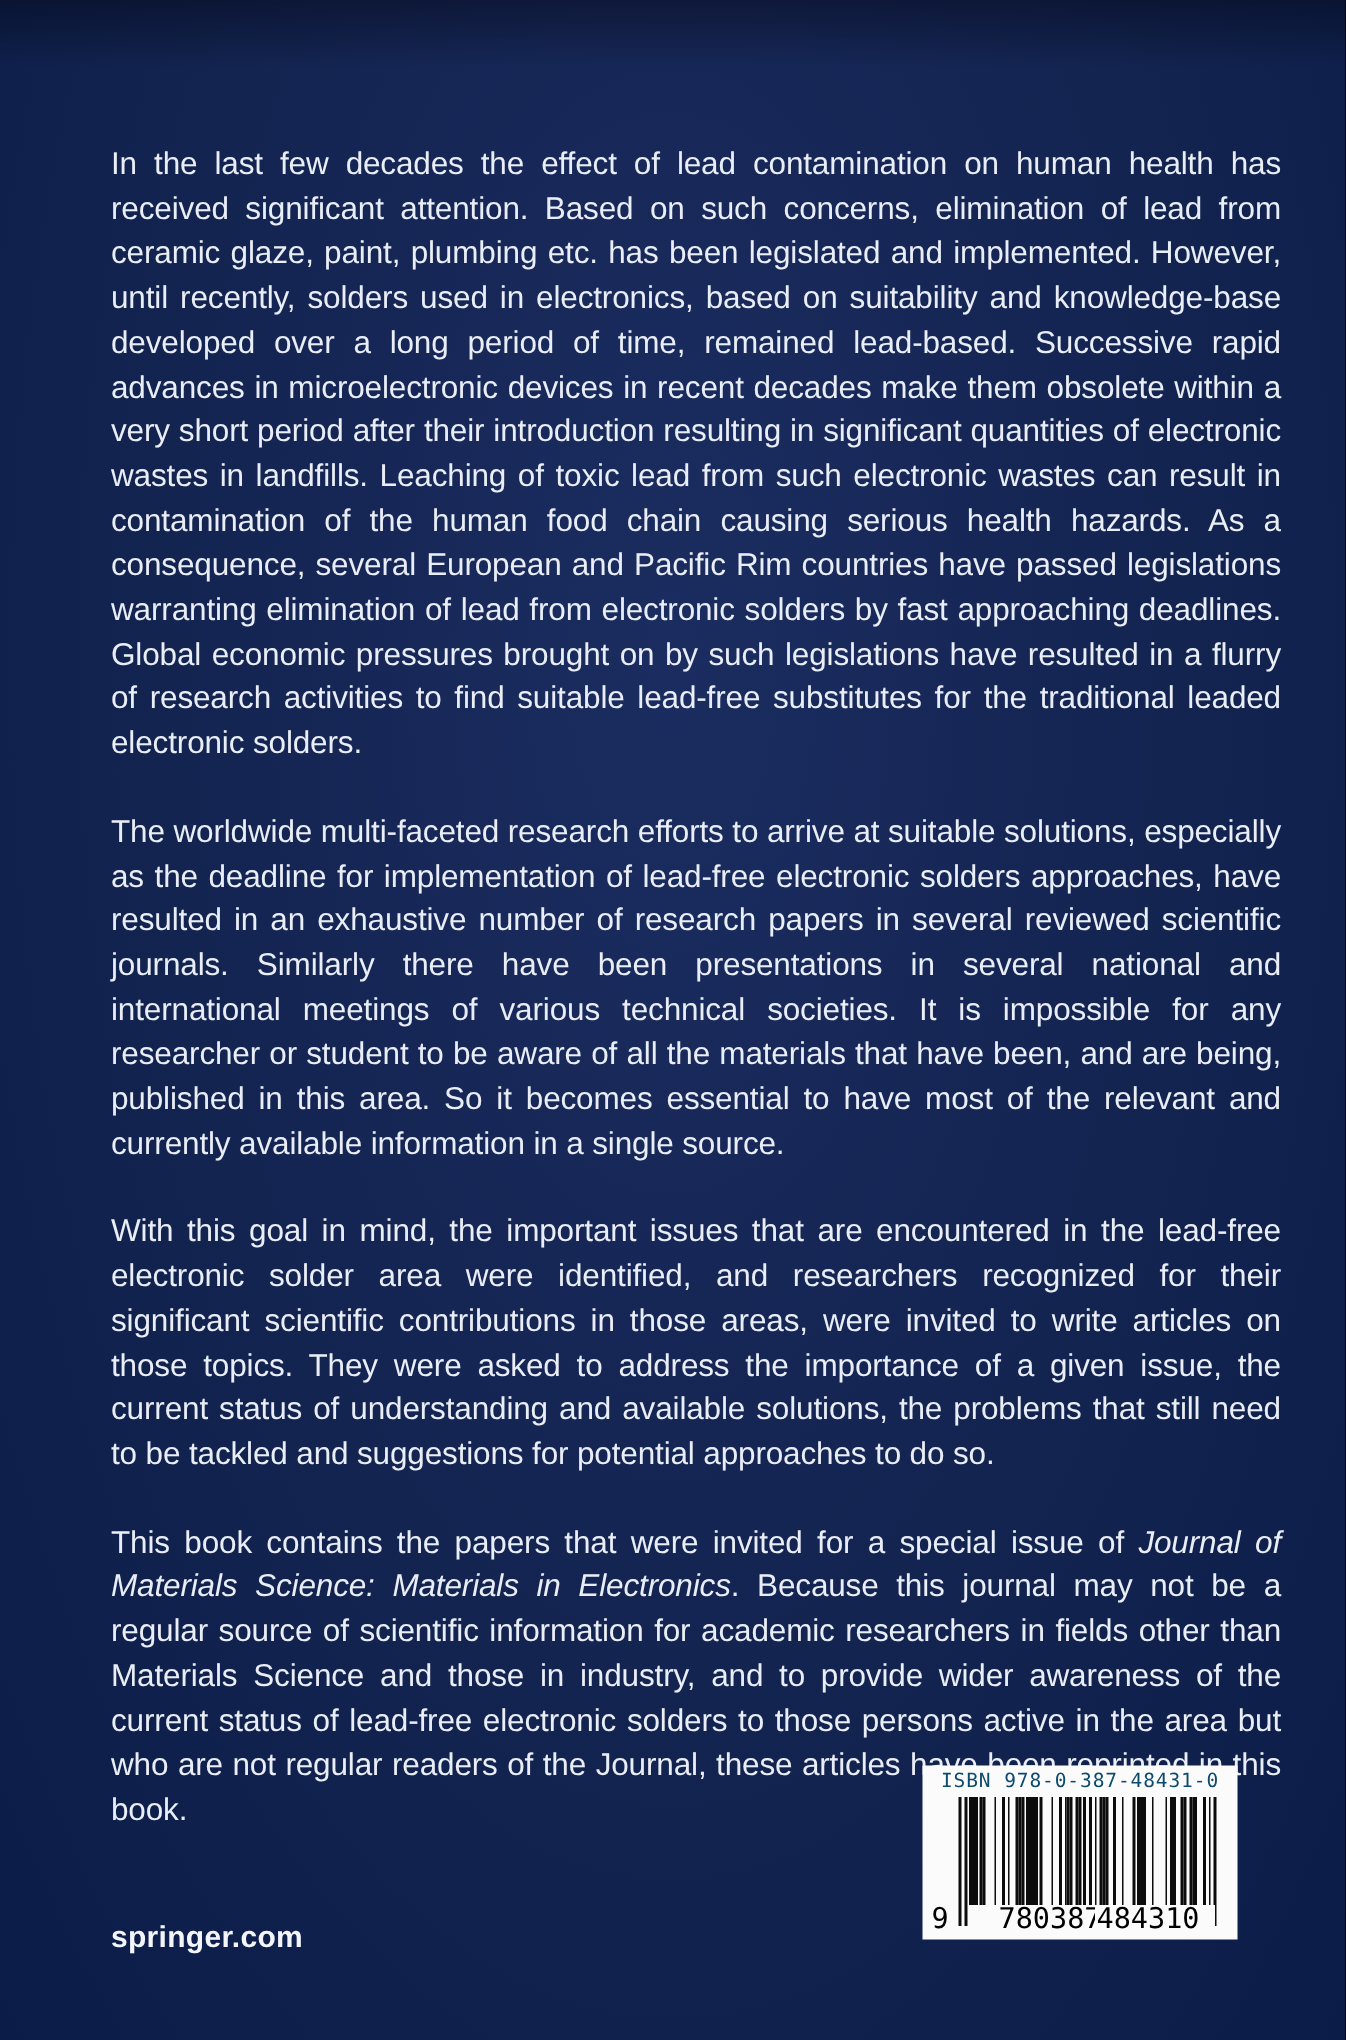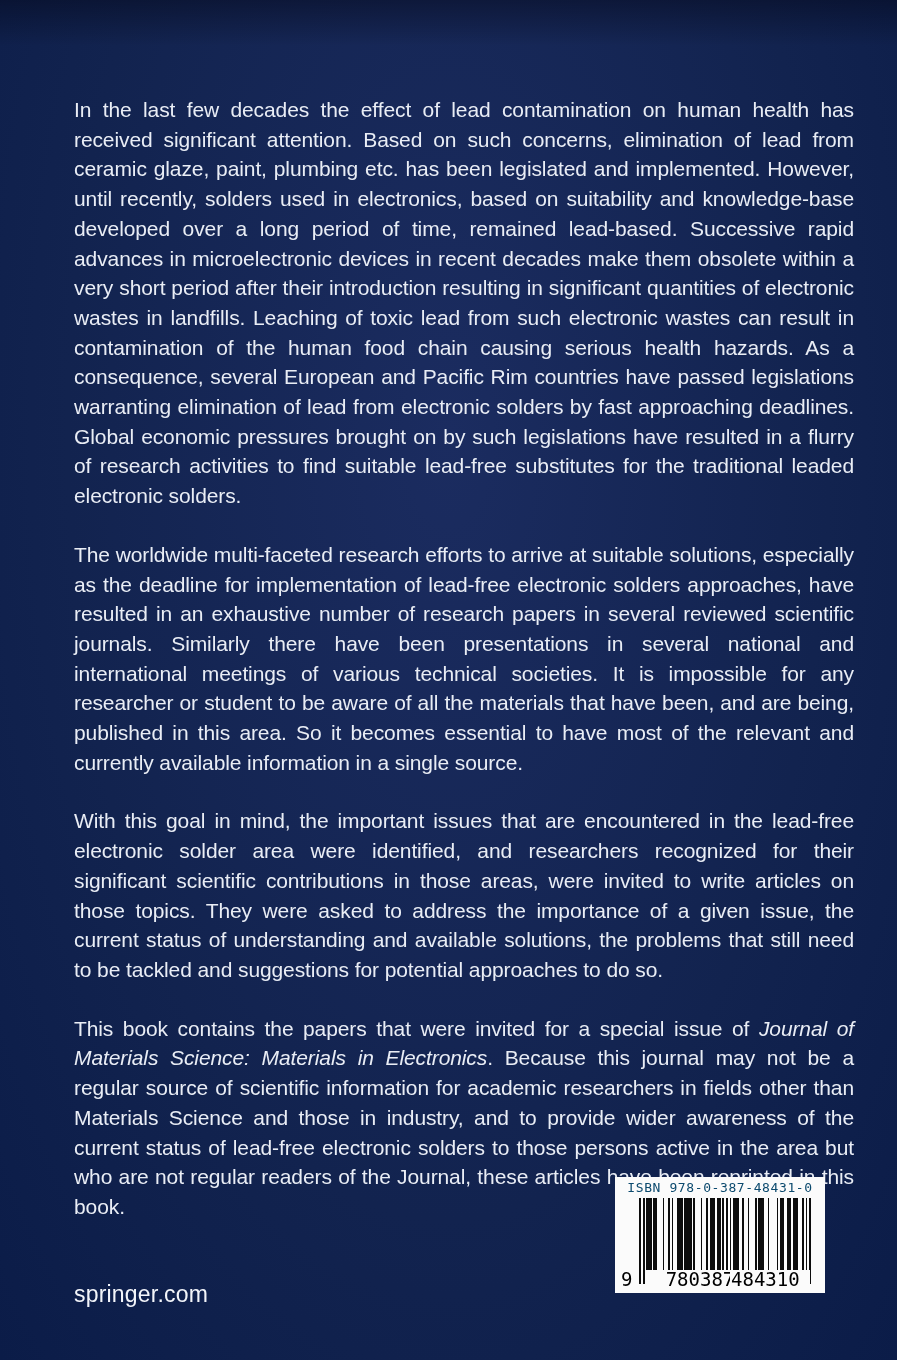--- a/index.html
+++ b/index.html
@@ -53,21 +53,21 @@
     font-size:19px;line-height:1;
     color:#000;background:#fbfbfb;
     padding:0 1px;
   }
   .bc-d0{left:5px;}
   .bc-d1{left:31px;width:78px;text-align:center;padding-left:15px;}
   .bc-d2{left:115px;width:78px;}
   
   .publisher-url{
     position:absolute;left:74px;top:1281px;
-    color:#f3f5fa;font-size:23px;font-weight:normal;
+    color:#f3f5fa;font-size:20px;font-weight:bold;
     letter-spacing:0.2px;
   }
 </style>
 </head>
 <body>
 
 <div class="cover">
 
   <div class="text-block">
     <p>In the last few decades the effect of lead contamination on human health has received significant attention. Based on such concerns, elimination of lead from ceramic glaze, paint, plumbing etc. has been legislated and implemented. However, until recently, solders used in electronics, based on suitability and knowledge-base developed over a long period of time, remained lead-based. Successive rapid advances in microelectronic devices in recent decades make them obsolete within a very short period after their introduction resulting in significant quantities of electronic wastes in landfills. Leaching of toxic lead from such electronic wastes can result in contamination of the human food chain causing serious health hazards. As a consequence, several European and Pacific Rim countries have passed legislations warranting elimination of lead from electronic solders by fast approaching deadlines. Global economic pressures brought on by such legislations have resulted in a flurry of research activities to find suitable lead-free substitutes for the traditional leaded electronic solders.</p>

